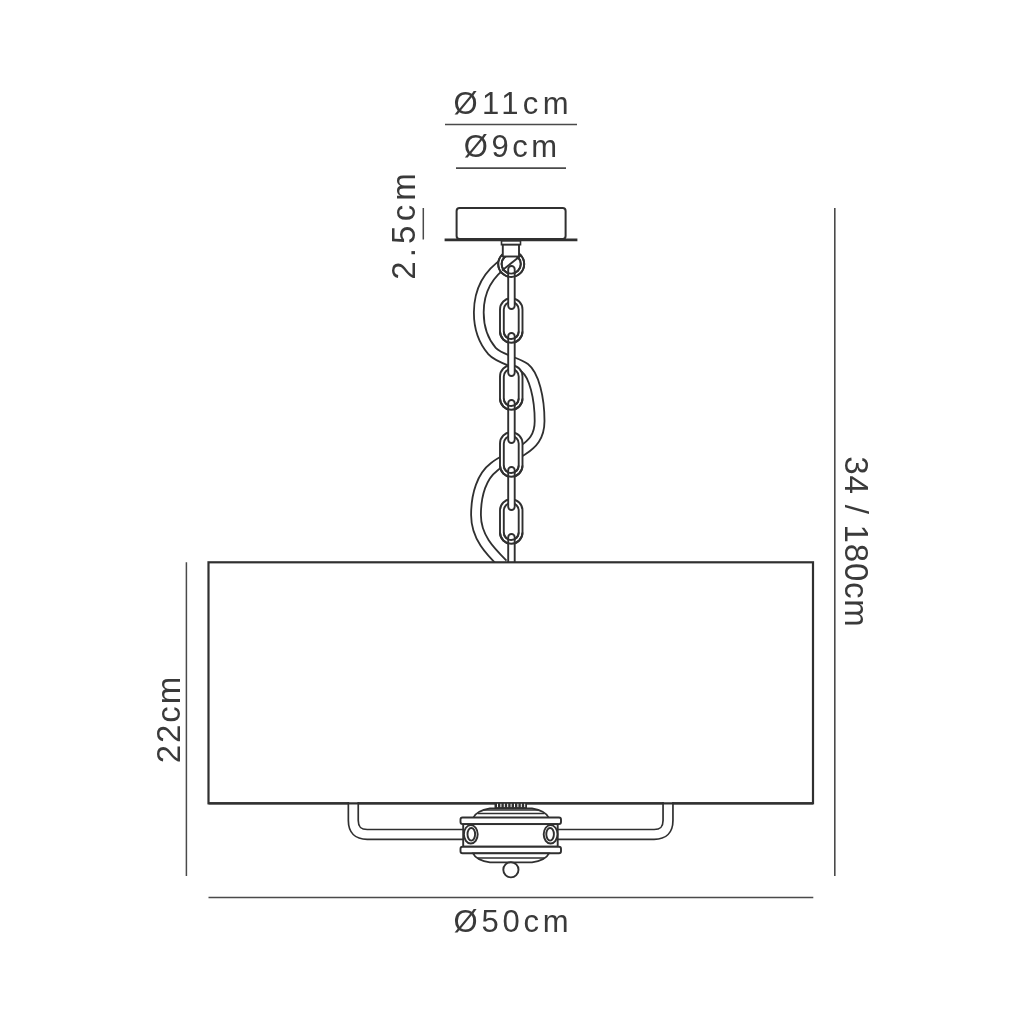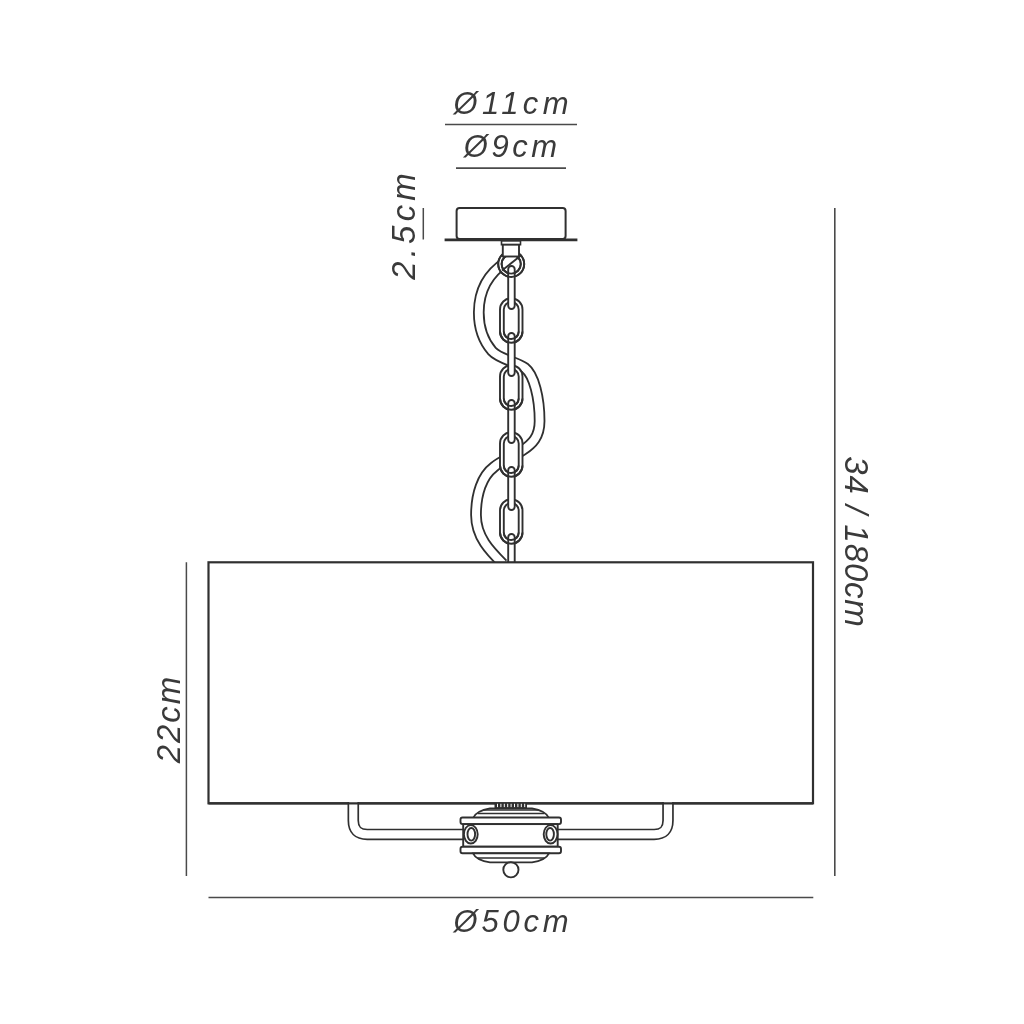--- a/index.html
+++ b/index.html
@@ -1,16 +1,16 @@
 <!DOCTYPE html>
 <html><head>
 <meta charset="utf-8">
 <style>
   html,body{margin:0;padding:0;background:#ffffff;}
-  .canvas{position:relative;width:1024px;height:1024px;background:#1d4ed8;overflow:hidden;font-style:italic;}
+  .canvas{position:relative;width:1024px;height:1024px;background:#1d4ed8;overflow:hidden;}
   text{font-family:"Liberation Sans",sans-serif;fill:#3a3a3a;}
 </style>
 </head>
 <body>
 <div class="canvas">
 <svg width="1024" height="1024" viewBox="0 0 1024 1024">
 
   <rect x="0" y="0" width="1024" height="1024" fill="#ffffff"></rect>
 
   <text x="513.2" y="114" font-size="31" letter-spacing="4.4" text-anchor="middle">Ø11cm</text>

